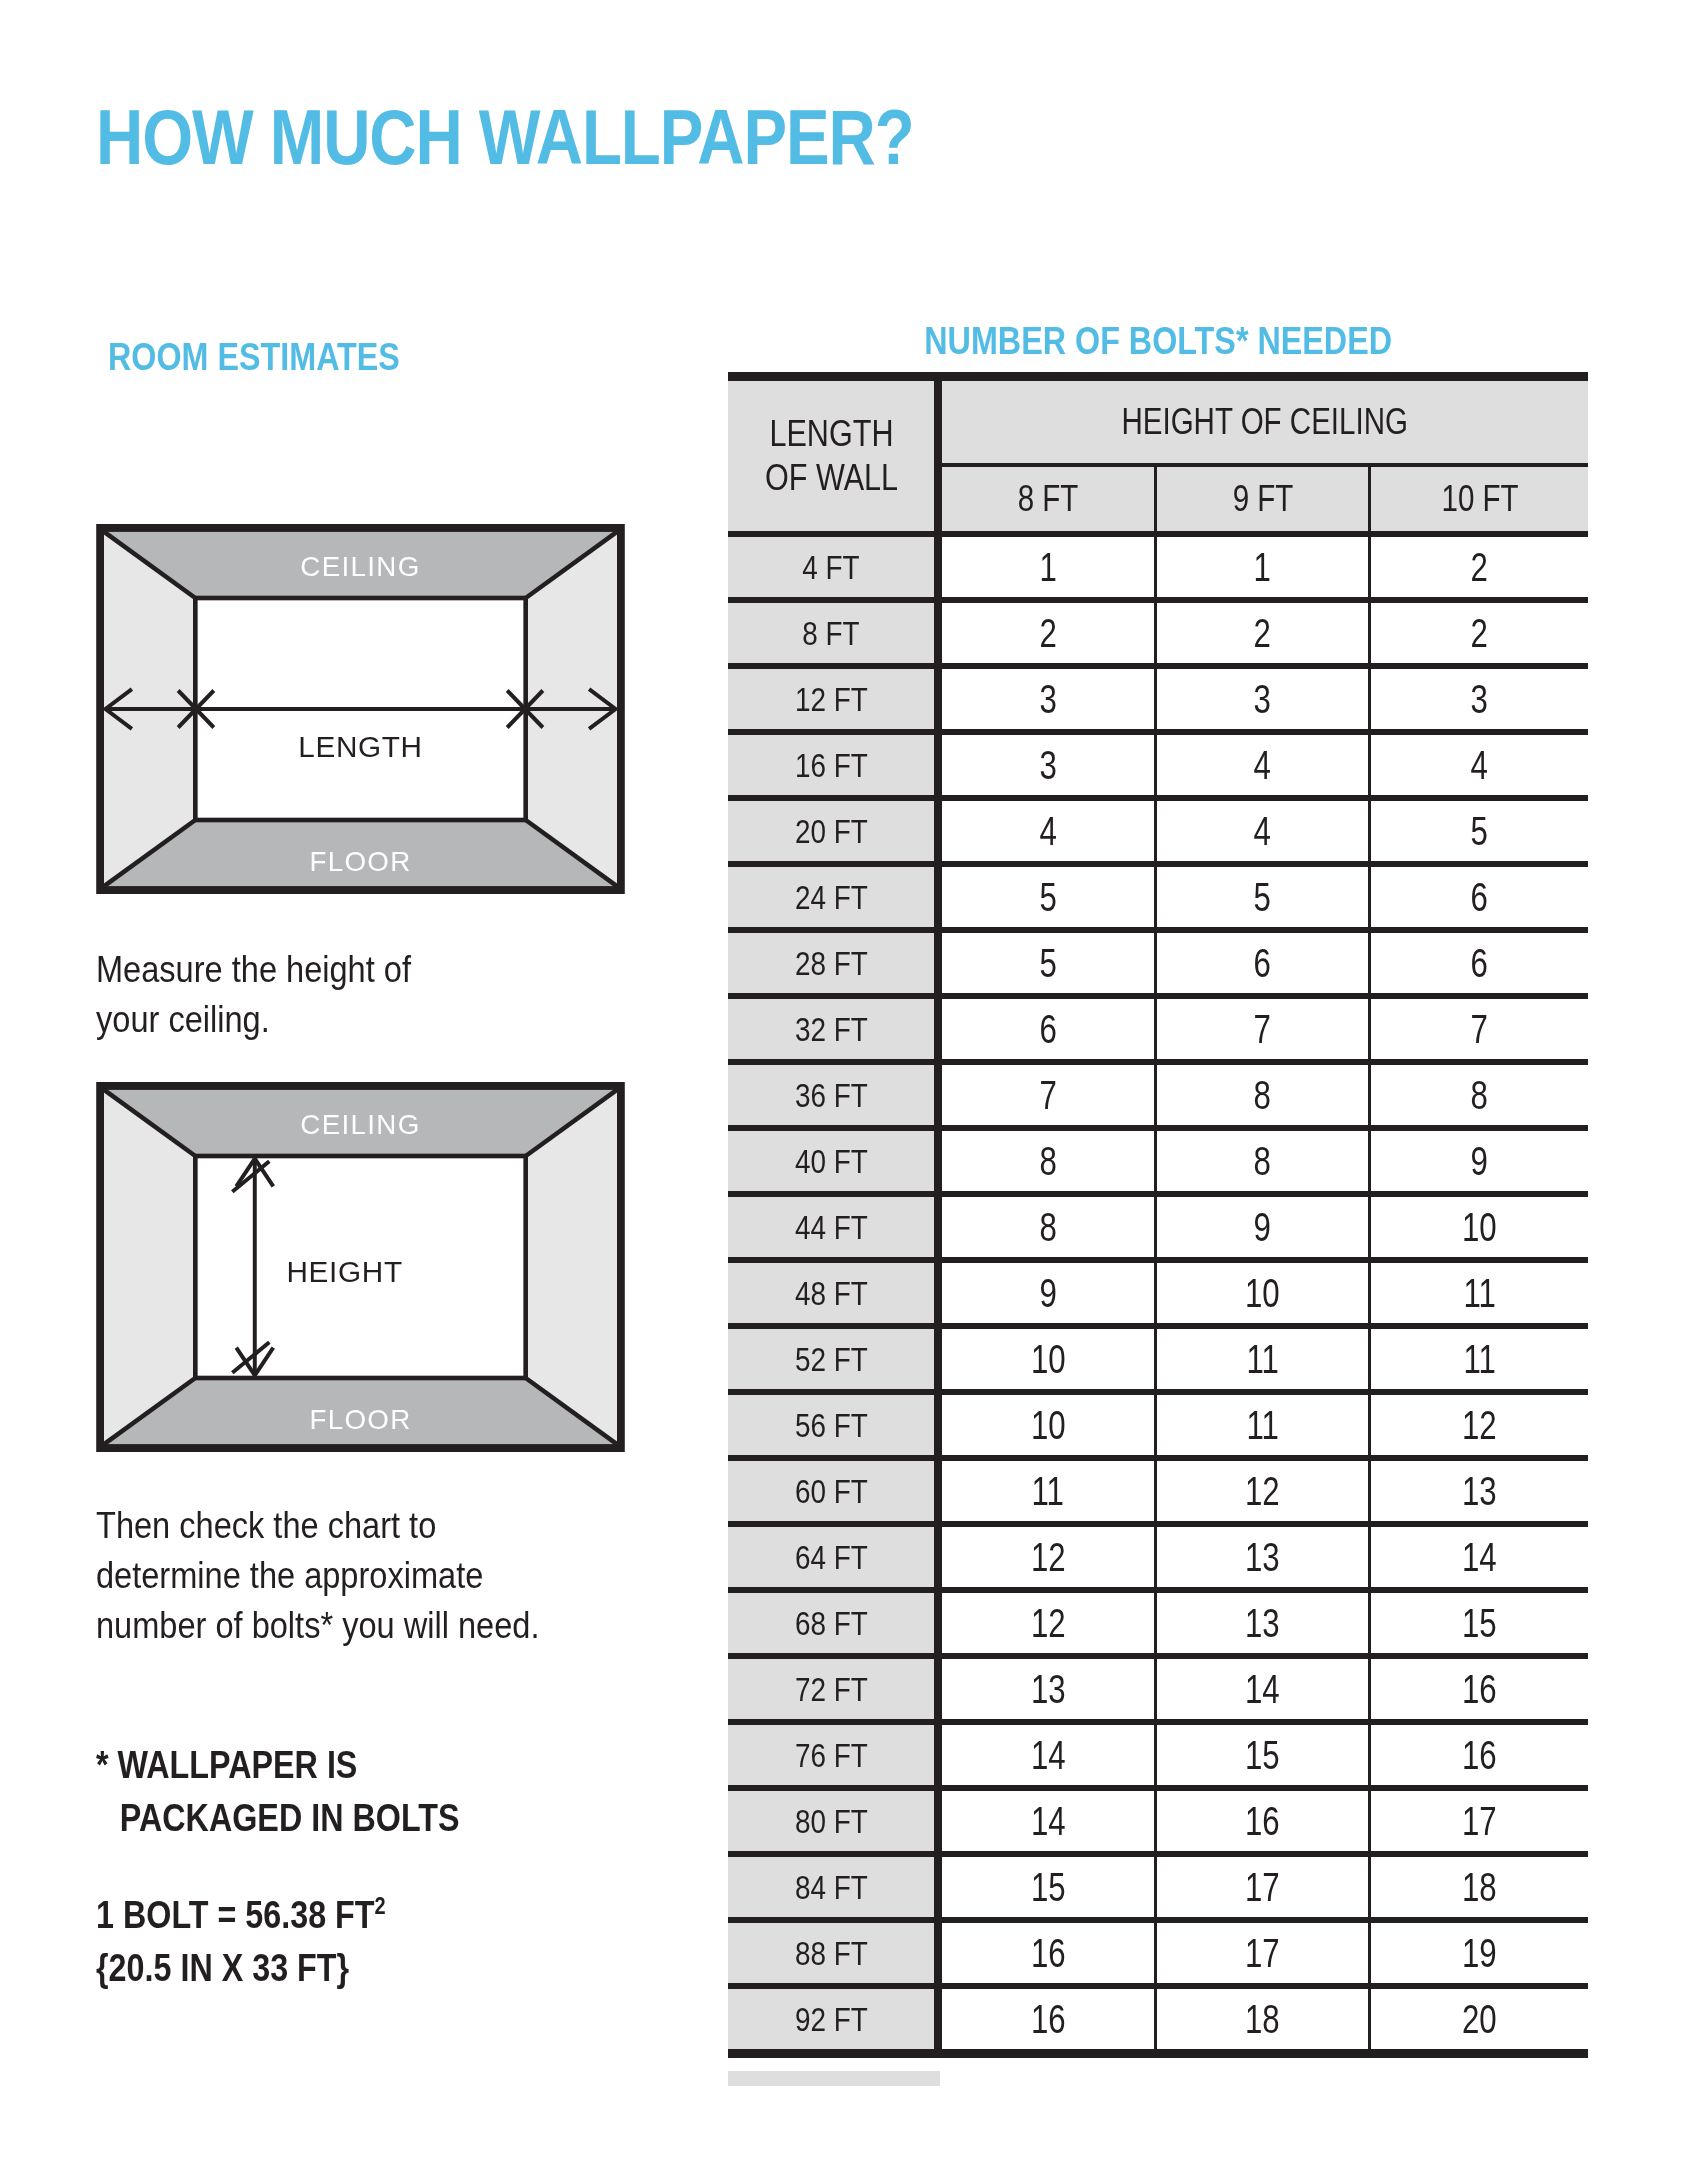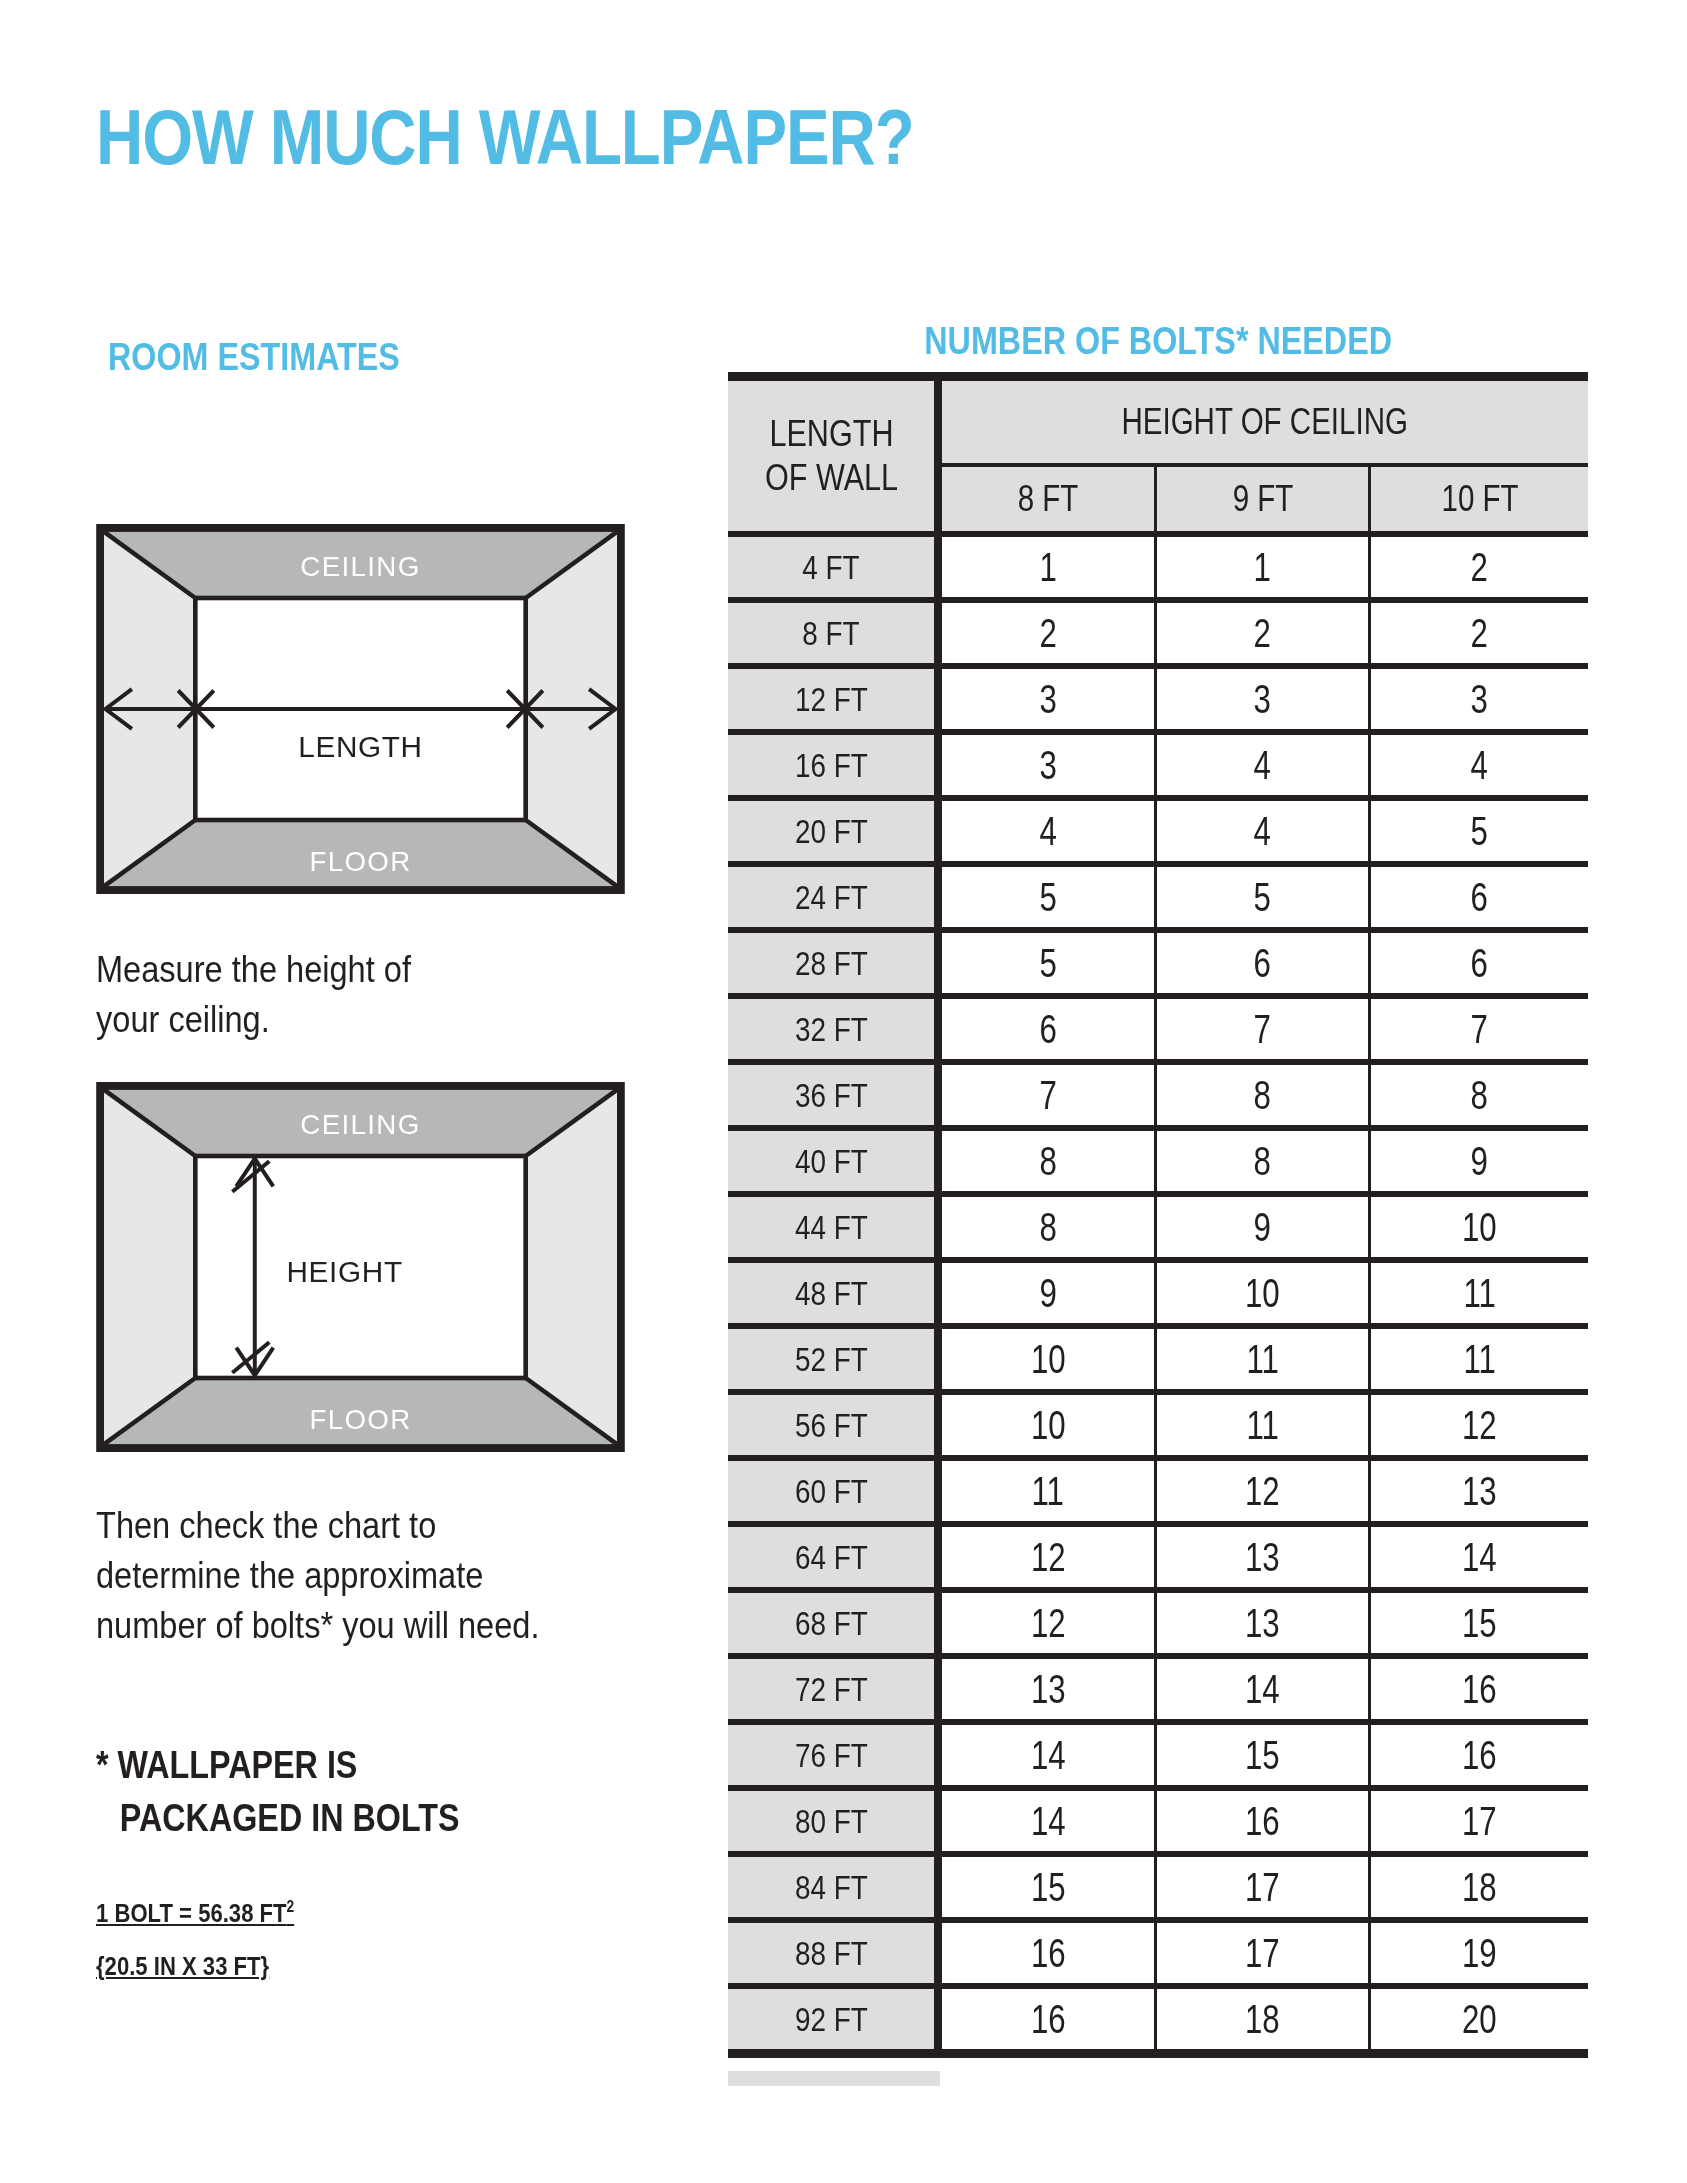--- a/index.html
+++ b/index.html
@@ -23,21 +23,21 @@
   .section-heading{
     font-size:38px;font-weight:bold;color:var(--blue);letter-spacing:0;
   }
   #room-heading{position:absolute;left:108px;top:312px;margin-top:24px;}
   #table-heading{position:absolute;left:728px;top:320px;width:860px;text-align:center;}
   .body-text{position:absolute;left:96px;font-size:37px;line-height:50px;}
   .body-text div{white-space:nowrap;transform:scaleX(0.88);transform-origin:0 50%;}
   .footnote{position:absolute;left:96px;font-size:38px;line-height:53px;font-weight:bold;}
   .footnote div{white-space:nowrap;transform:scaleX(0.85);transform-origin:0 50%;}
   .footnote .indent{padding-left:28px;}
-  .boltinfo{position:absolute;left:96px;font-size:26px;line-height:53px;font-weight:bold;text-decoration:underline;}
+  .boltinfo{position:absolute;left:96px;font-size:38px;line-height:53px;font-weight:bold;}
   .boltinfo div{white-space:nowrap;transform:scaleX(0.85);transform-origin:0 50%;}
   .boltinfo sup{font-size:62%;vertical-align:super;}
   .diagram{position:absolute;left:96px;width:529px;height:370px;}
 
   
   .bolt-table{
     position:absolute;left:728px;top:372px;width:860px;
     border-collapse:collapse;table-layout:fixed;
     border-top:9.3px solid var(--ink);border-bottom:9.3px solid var(--ink);
   }

